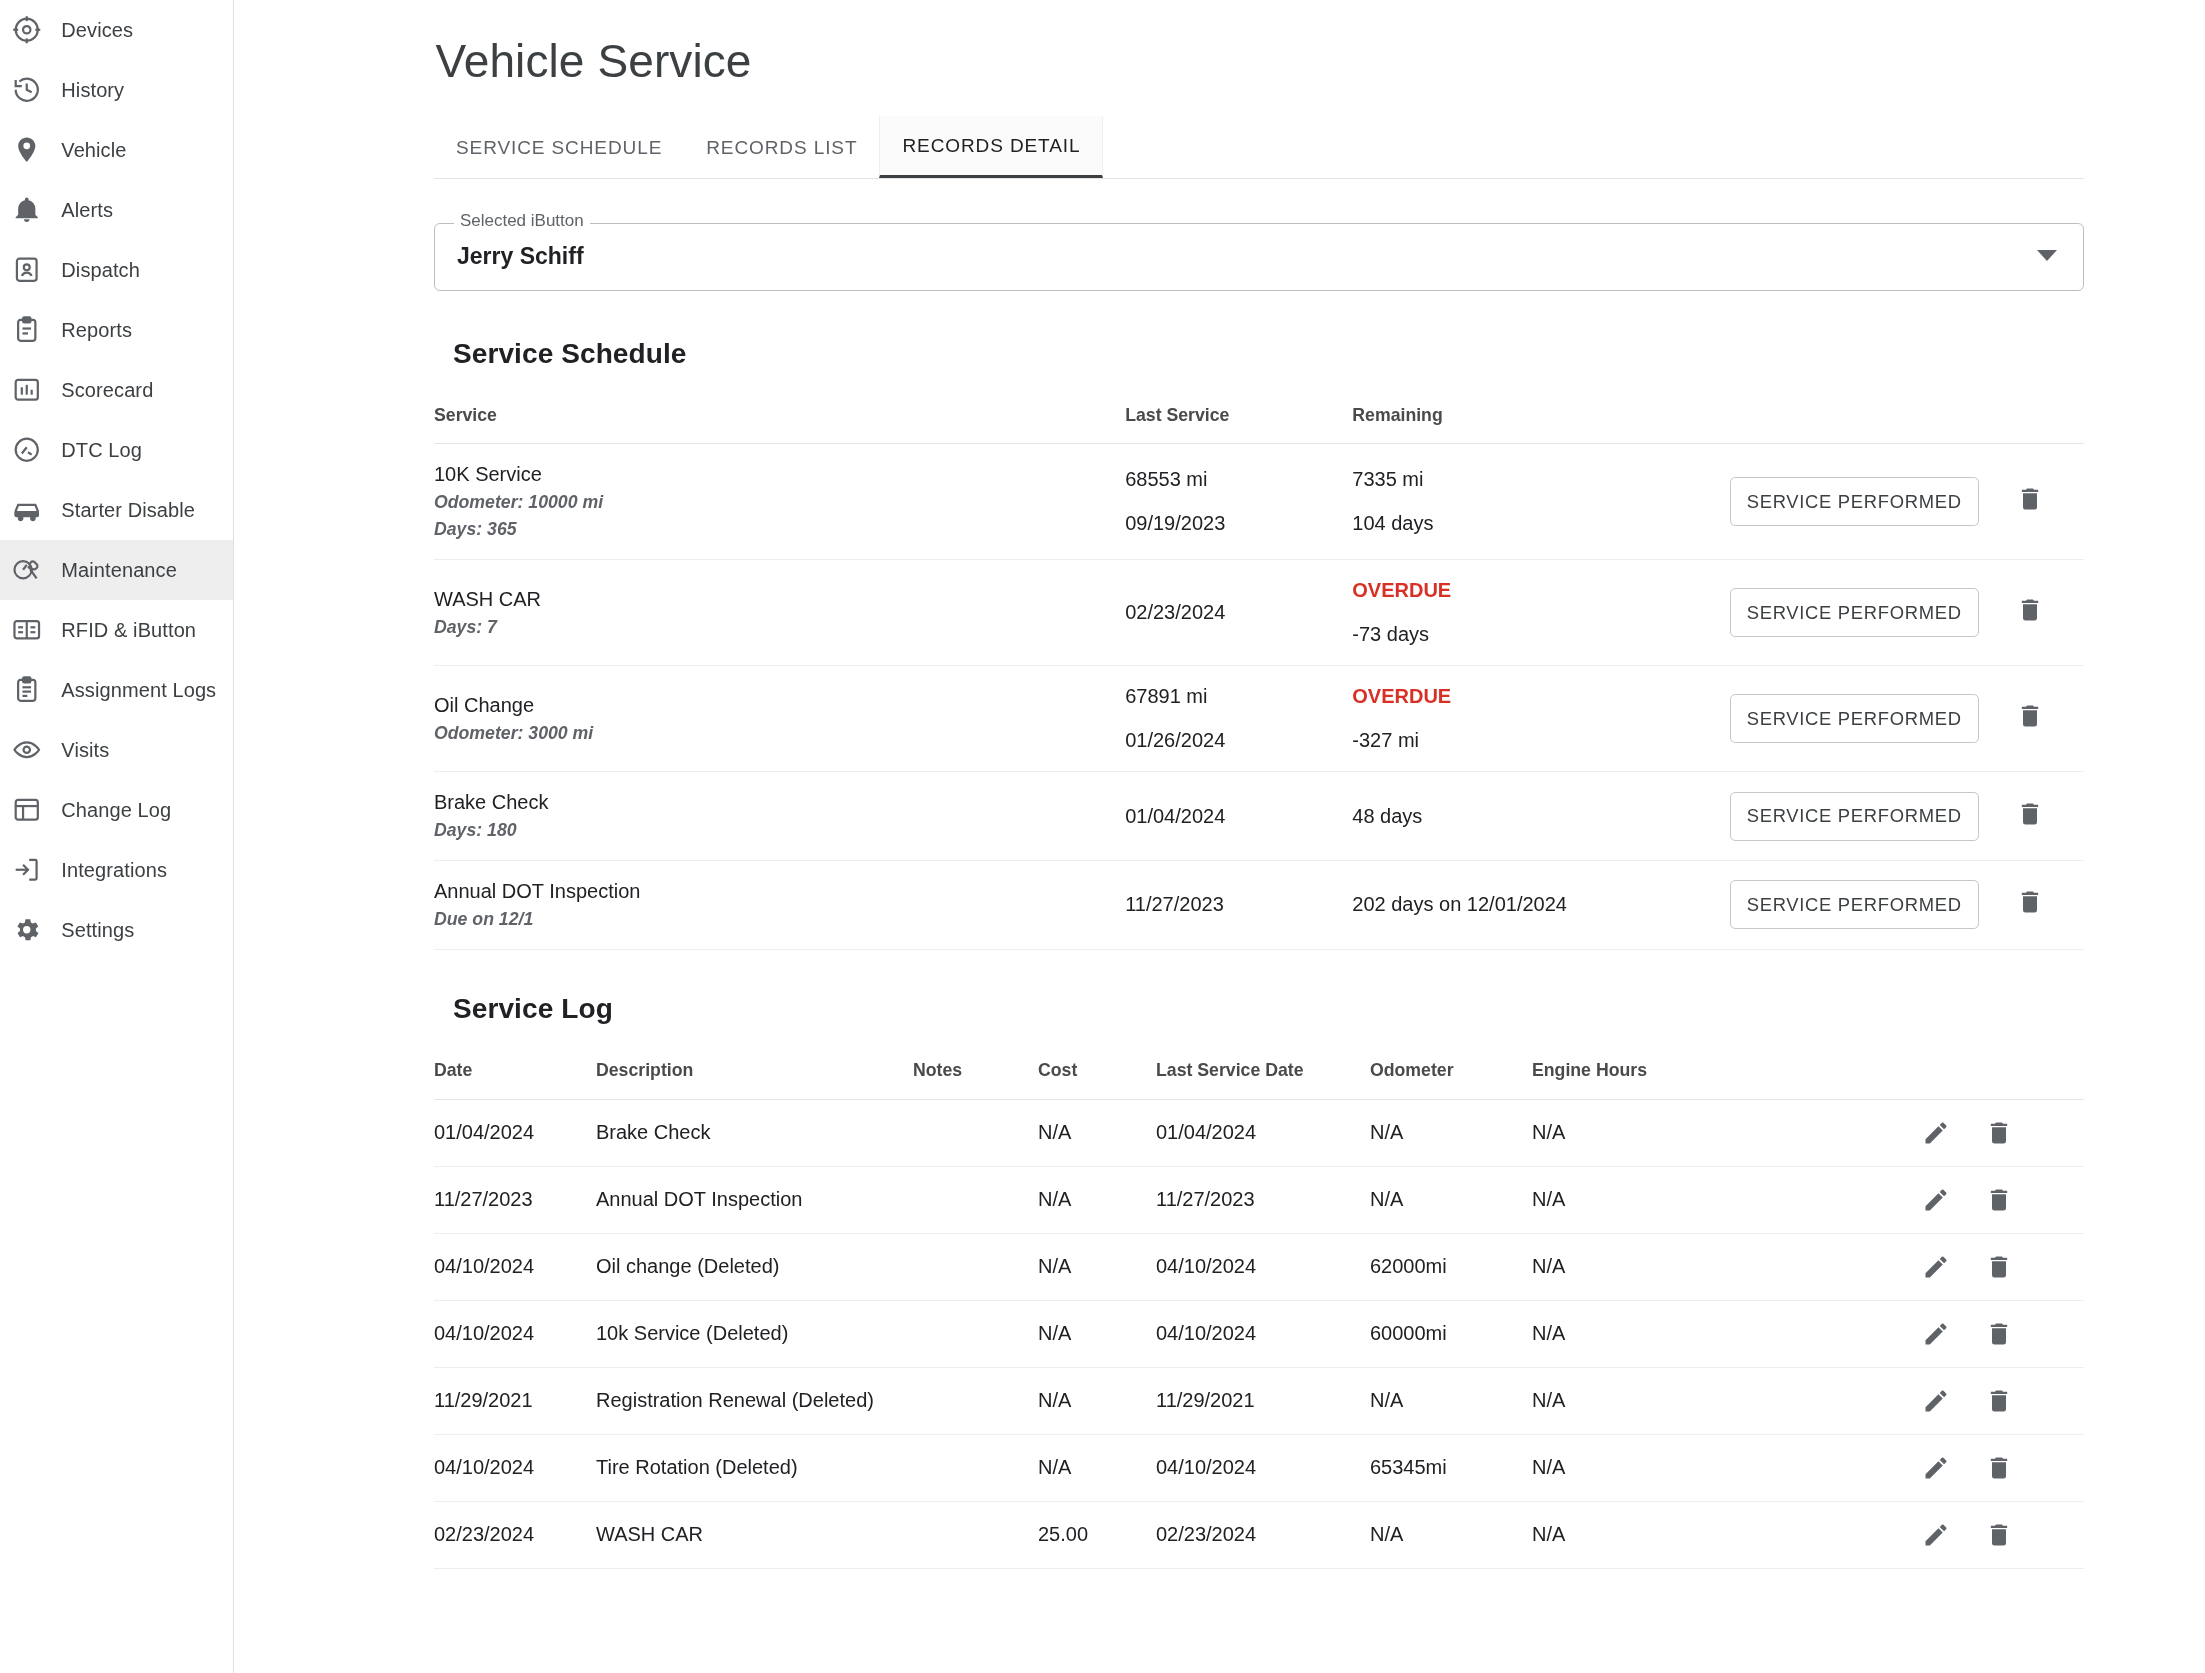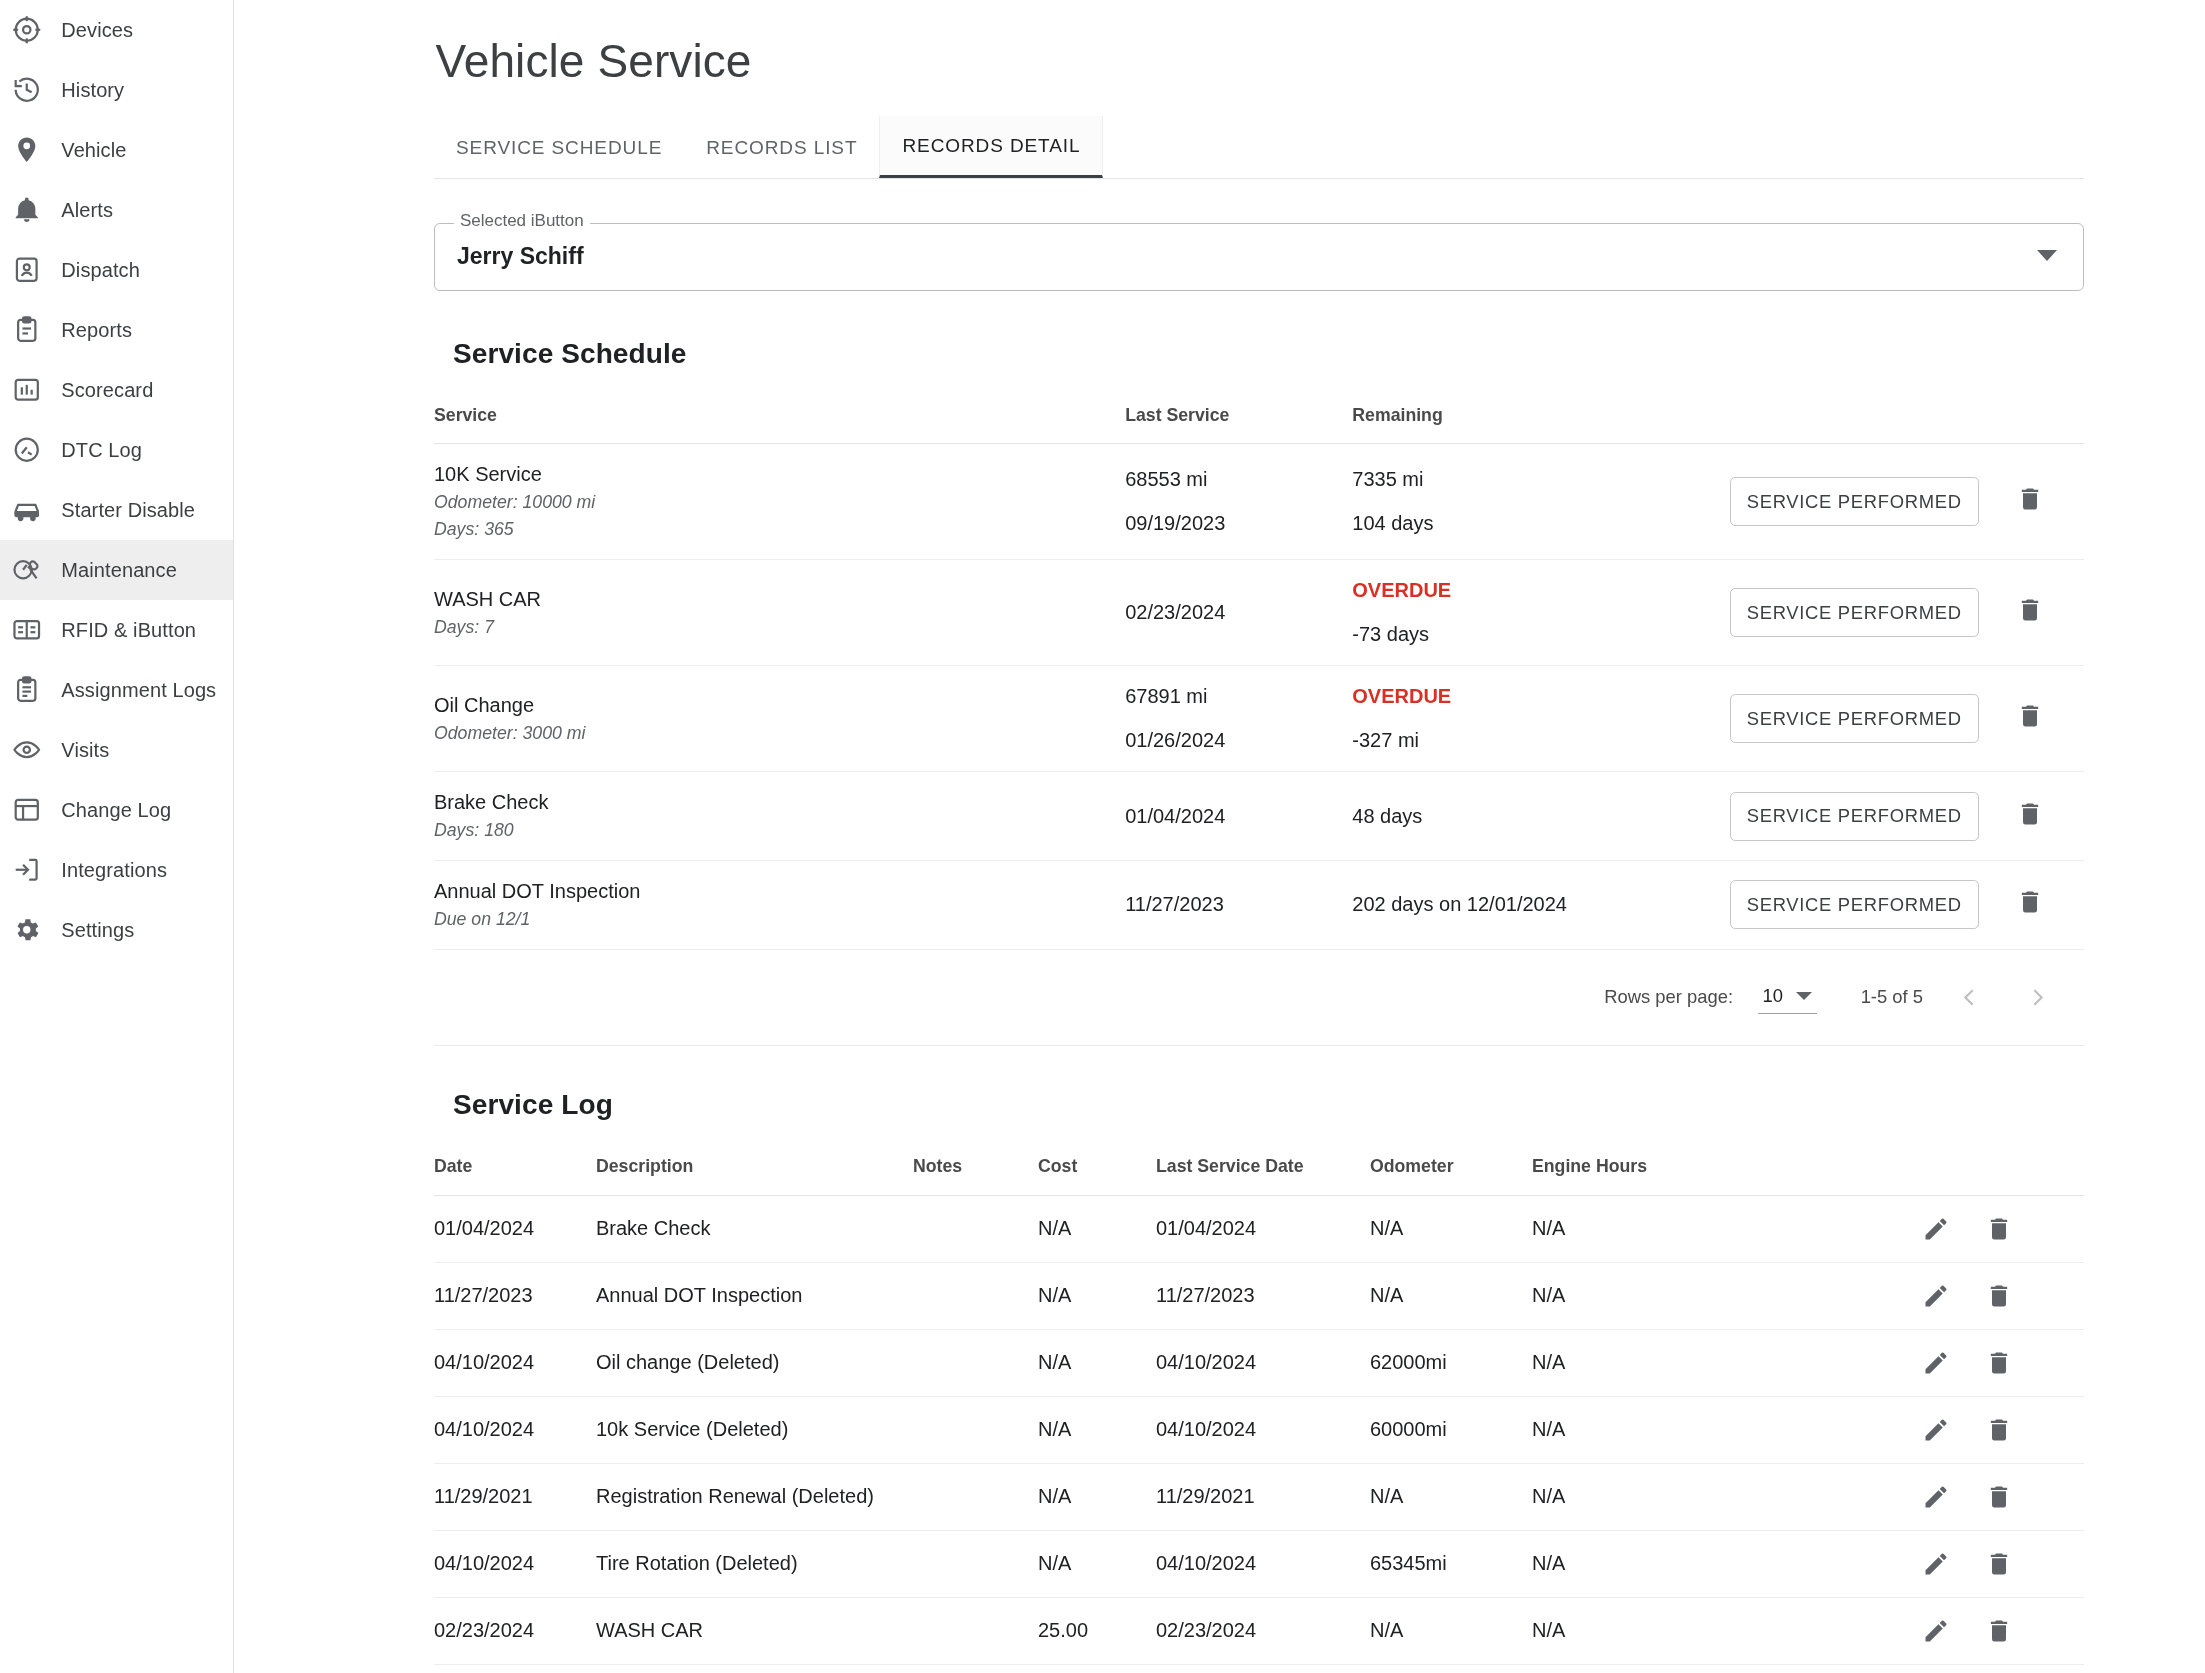--- a/index.html
+++ b/index.html
@@ -147,20 +147,21 @@
     padding: 19px 0;
     border-bottom: 1.5px solid #eeeeee;
     vertical-align: middle;
   }
   .sched-name { font-size: 20px; color: #202124; }
   .sched-sub {
     font-size: 17.7px;
     color: #5f6368;
     font-style: italic;
     margin-top: 5.9px;
+    font-weight: bold;
   }
   .two-line div + div { margin-top: 21px; }
   .overdue { color: #d93025; font-weight: 700; }
   .btn-outline {
     border: 1.5px solid #c6c6c6;
     background: #fff;
     border-radius: 5.2px;
     font-size: 18.4px;
     letter-spacing: 0.7px;
     color: #3c4043;
@@ -504,38 +505,20 @@
               <td style="text-align: right;"><button class="btn-outline">SERVICE PERFORMED</button></td>
               <td style="text-align: right; padding-right: 40px;"><button class="icon-btn">
                   <svg viewBox="0 0 24 24" fill="currentColor">
                     <path d="M6 19a2 2 0 0 0 2 2h8a2 2 0 0 0 2-2V7H6v12zM19 4h-3.5l-1-1h-5l-1 1H5v2h14V4z"></path>
                   </svg>
                 </button></td>
             </tr>
           </tbody>
       </table>
 
-      <div class="pager">
-        <span class="pager-label">Rows per page:</span>
-        <div class="pager-select">
-          <span>10</span>
-          <i class="caret"></i>
-        </div>
-        <span class="pager-range">1-5 of 5</span>
-        <div class="chev">
-          <svg viewBox="0 0 24 24" fill="none" stroke="currentColor" stroke-width="2">
-              <polyline points="15 5 8 12 15 19"></polyline>
-            </svg>
-        </div>
-        <div class="chev">
-          <svg viewBox="0 0 24 24" fill="none" stroke="currentColor" stroke-width="2">
-              <polyline points="9 5 16 12 9 19"></polyline>
-            </svg>
-        </div>
-      </div>
 
       <h2 class="section-title" style="margin-top:43px">Service Log</h2>
 
       <table>
         <thead>
             <tr id="log-head">
               <th style="width: 162px;">Date</th>
               <th style="width: 317px;">Description</th>
               <th style="width: 125px;">Notes</th>
               <th style="width: 118px;">Cost</th>

